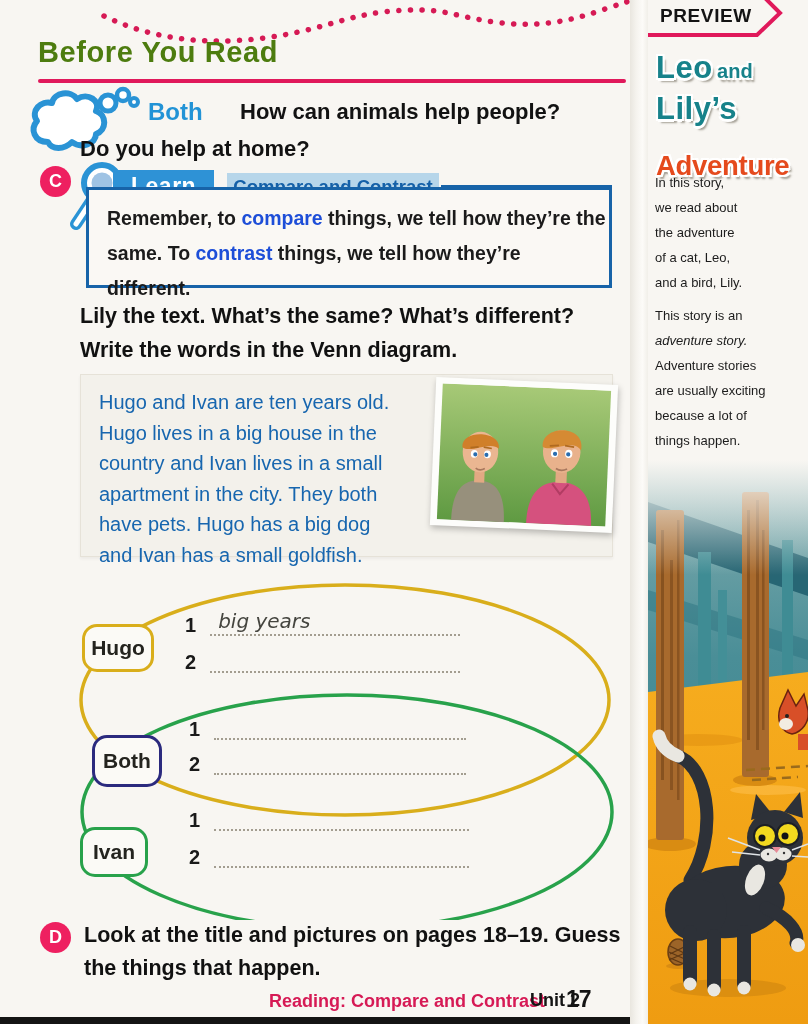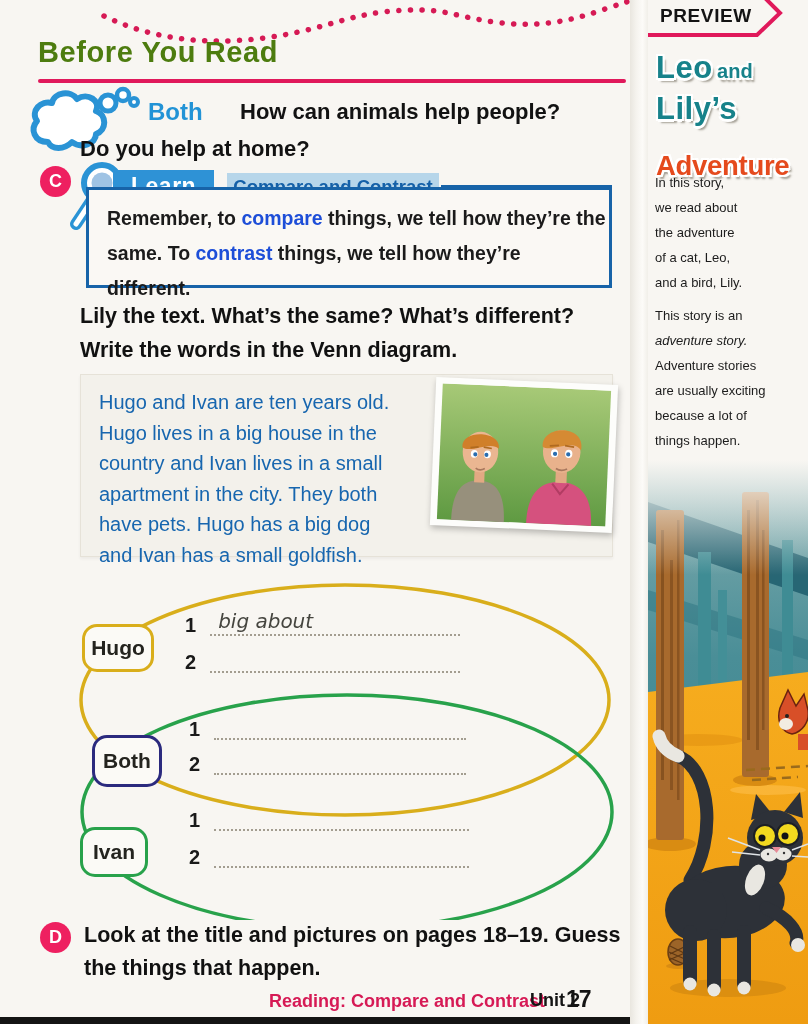--- a/index.html
+++ b/index.html
@@ -176,21 +176,21 @@
       <ellipse cx="345" cy="125" rx="264" ry="115" fill="none" stroke="#d9ae1b" stroke-width="3.5"></ellipse>
       <ellipse cx="347" cy="237" rx="265" ry="117" fill="none" stroke="#28a24b" stroke-width="3.5"></ellipse>
     </svg>
     <div class="vlabel vlabel-hugo">Hugo</div>
     <div class="vlabel vlabel-both">Both</div>
     <div class="vlabel vlabel-ivan">Ivan</div>
 
     <div class="vrow r-h1">
       <span class="vnum">1</span>
       <span class="vline">
-          <span class="vval">big about</span>
+          <span class="vval">big years</span>
         </span>
     </div>
     <div class="vrow r-h2">
       <span class="vnum">2</span>
       <span class="vline">
           <span class="vval"></span>
         </span>
     </div>
     <div class="vrow r-b1">
       <span class="vnum">1</span>

